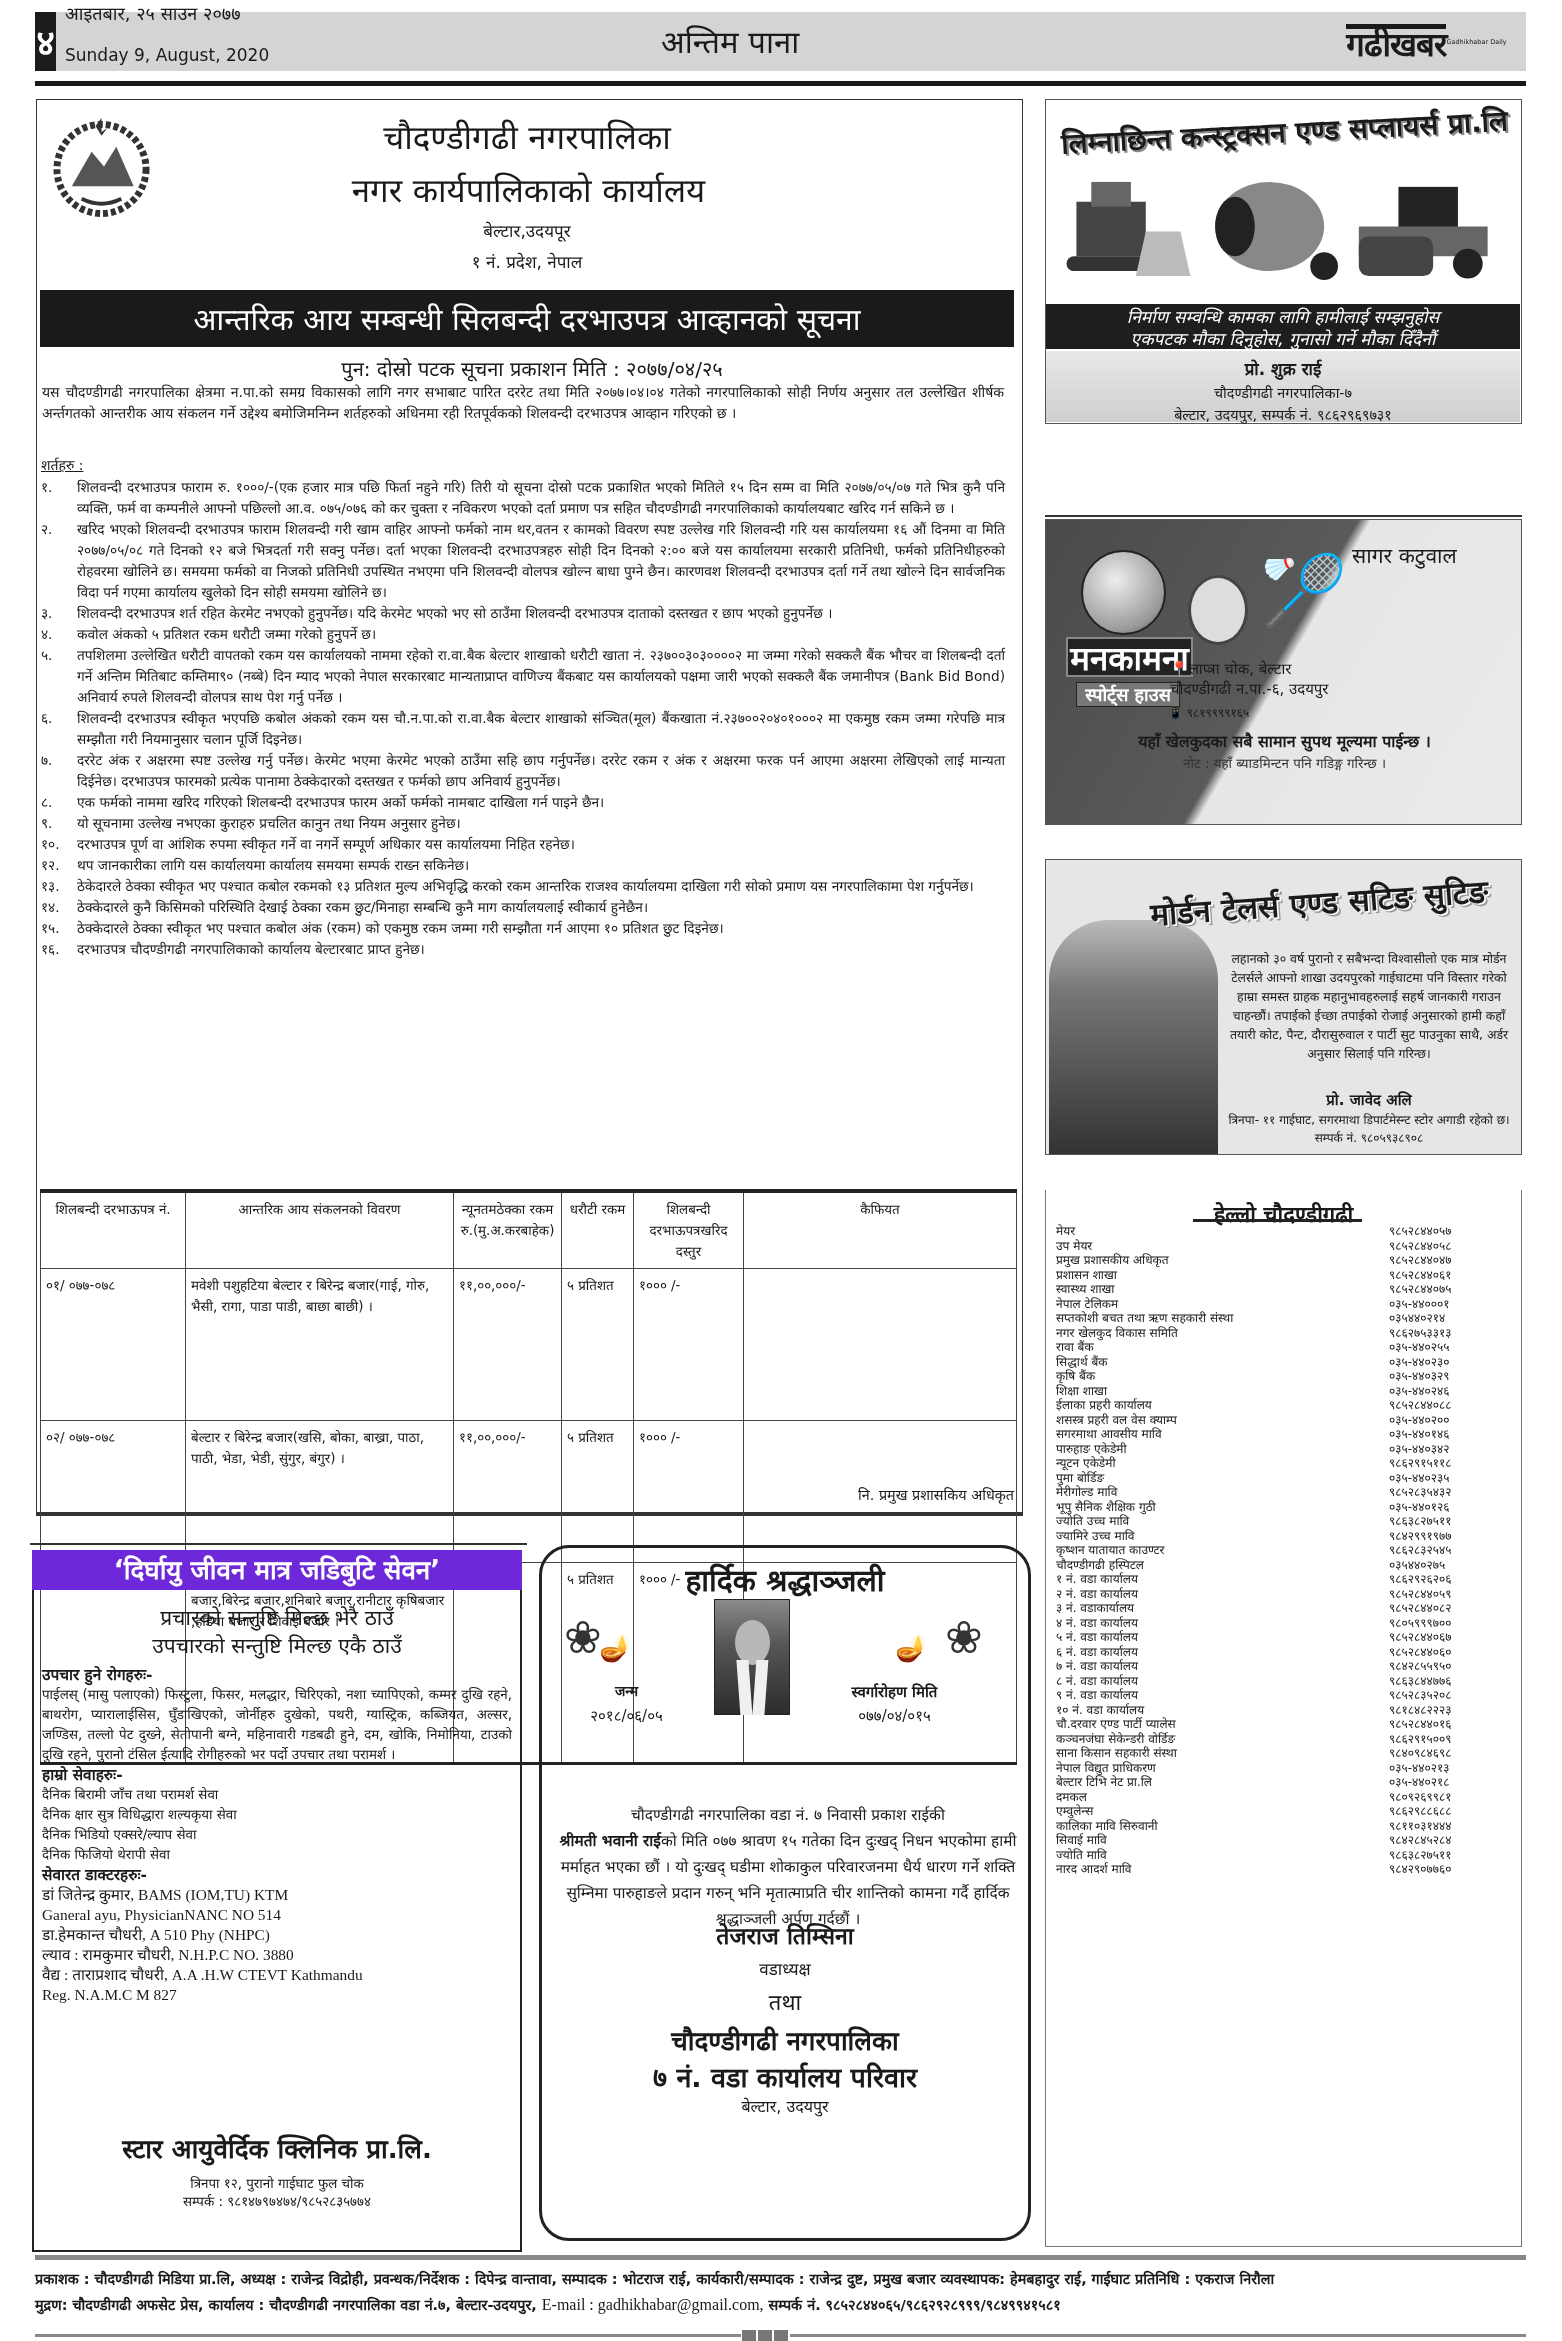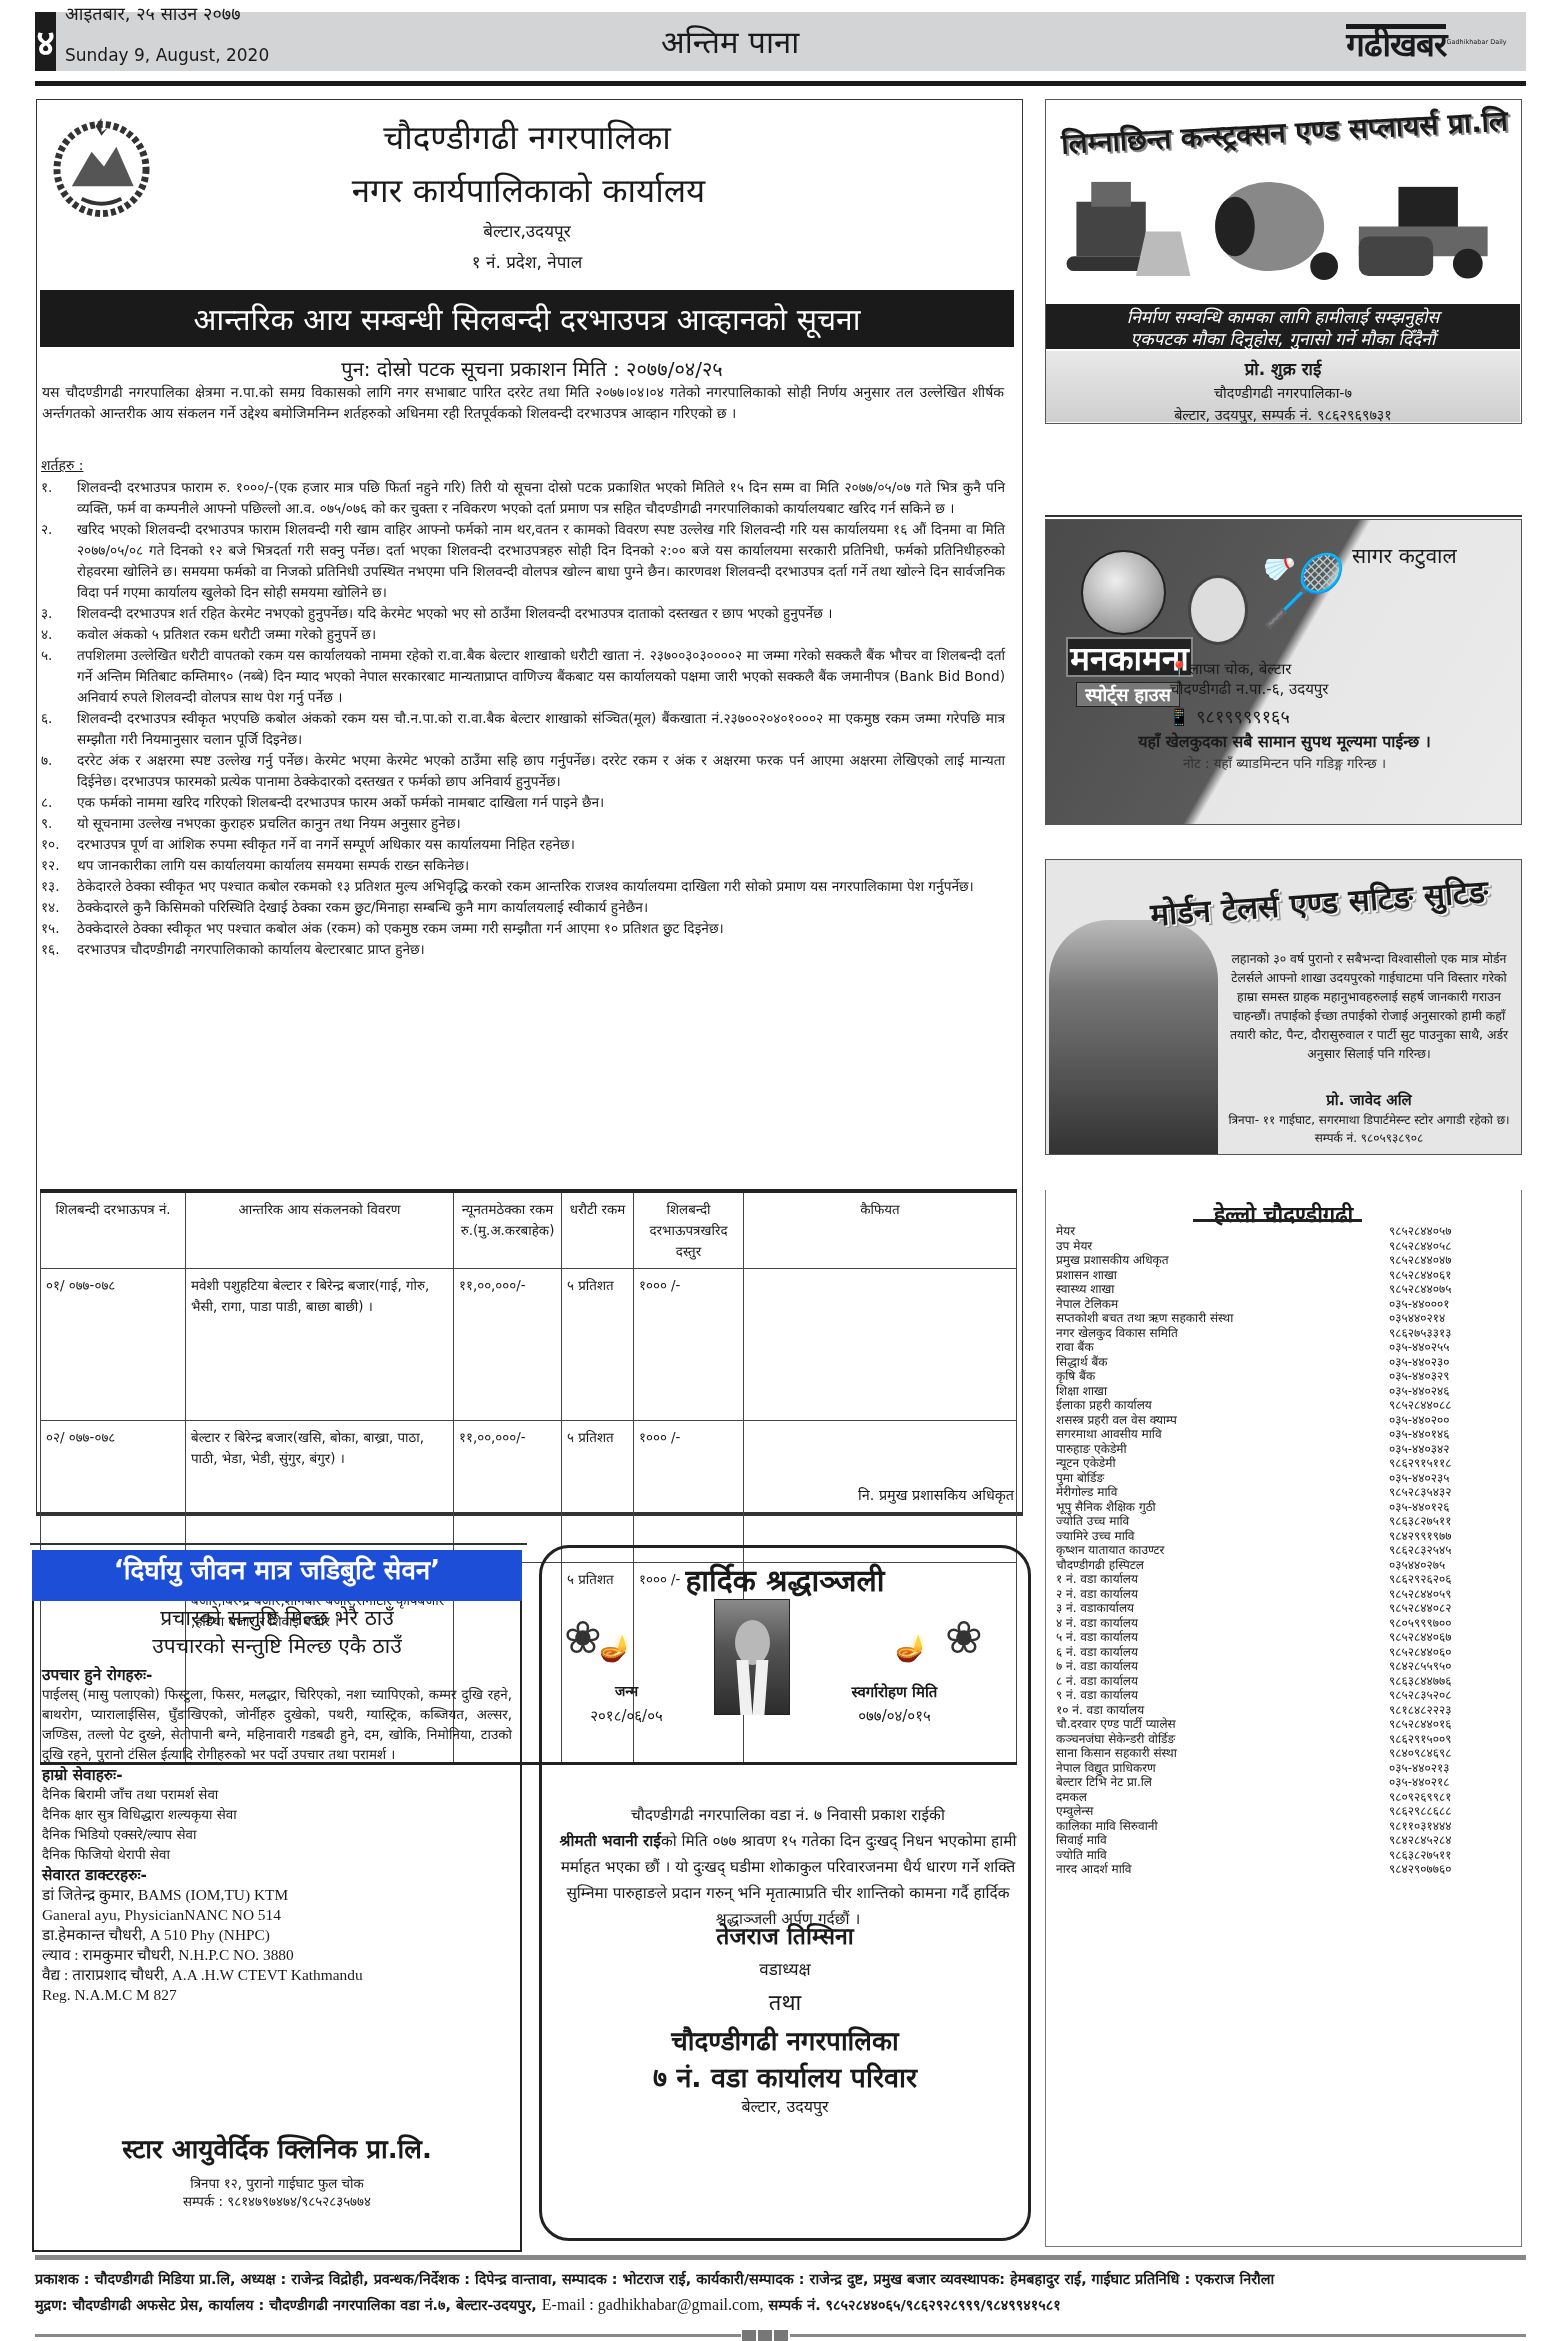--- a/index.html
+++ b/index.html
@@ -52,21 +52,21 @@
   #ad-construction-rule{left:1045px;top:515px;width:477px;height:1.5px;background:#333}
 
   #ad-sports{left:1045px;top:519px;width:477px;height:306px;background:linear-gradient(120deg,#4a4a4a 0%,#5a5a5a 48%,#e6e6e6 50%,#ebebeb 100%)}
   #ad-sports .brand{position:absolute;left:20px;top:117px;width:124px;height:40px;background:#222;color:#fff;font-size:33px;font-weight:bold;text-align:center;line-height:39px;border:2px solid #888;width:127px}
   #ad-sports .brand-sub{position:absolute;left:30px;top:162px;width:104px;height:25px;background:#777;color:#fff;font-size:18px;font-weight:bold;text-align:center;line-height:24px;border:1.5px solid #222}
   #ad-sports .ball{position:absolute;left:35px;top:30px;width:85px;height:85px;border-radius:50%;background:radial-gradient(circle at 40% 35%,#eee,#999 70%,#444);border:2px solid #222}
   #ad-sports .owner{position:absolute;left:306px;top:21px;font-size:21px}
   #ad-sports .shuttle{position:absolute;left:142px;top:55px;width:60px;height:70px;border-radius:50%;border:3px solid #444;background:#ddd}
   #ad-sports .player{position:absolute;left:214px;top:30px;font-size:70px;color:#444}
   #ad-sports .addr{position:absolute;left:124px;top:139px;font-size:15px;line-height:20px}
-  #ad-sports .phone{position:absolute;left:122px;top:184px;font-size:18px}
+  #ad-sports .phone{position:absolute;left:122px;top:184px;font-size:12px}
   #ad-sports .tag{position:absolute;left:0;top:210px;width:477px;text-align:center;font-size:16px;font-weight:bold}
   #ad-sports .note{position:absolute;left:0;top:234px;width:477px;text-align:center;font-size:13.4px;color:#333}
 
   #ad-tailors{left:1045px;top:859px;width:477px;height:296px;background:#e6e6e6}
   #ad-tailors .title{position:absolute;left:104px;top:20px;width:363px;font-size:31px;font-weight:bold;text-shadow:1.5px 1.5px 0 #fff,3px 3px 0 #999;transform:rotate(-4deg)}
   #ad-tailors .photo{position:absolute;left:2.5px;top:60px;width:169px;height:234px;background:linear-gradient(#bbb,#777 30%,#333);border-radius:60px 60px 0 0}
   #ad-tailors .body{position:absolute;left:174px;top:89px;width:298px;text-align:center;font-size:12.4px;line-height:19px}
   #ad-tailors .prop{position:absolute;left:174px;top:229px;width:298px;text-align:center;font-size:15px;font-weight:bold}
   #ad-tailors .addr{position:absolute;left:174px;top:251px;width:298px;text-align:center;font-size:12px;line-height:18px}
 
@@ -74,21 +74,21 @@
   #directory{left:1045px;top:1190px;width:477px;height:1057px;border:1.5px solid #777;border-top:none}
   #dir-title{left:1045px;top:1198px;width:477px;text-align:center;font-size:22px;font-weight:bold}
   #dir-rule{left:1193px;top:1219px;width:169px;height:2.5px;background:#222}
   #dir-list{left:1056px;top:1224px;width:457px;list-style:none;font-size:12px}
   #dir-list li{display:flex;justify-content:space-between;height:14.5px;line-height:14.5px}
   #dir-list li .name{flex:1}
   #dir-list li .phone{width:124px}
 
   
   #ad-clinic{left:32px;top:1550px;width:490px;height:702px;border:2px solid #222}
-  #clinic-head{left:32px;top:1550px;width:490px;height:51px;background:#1d4ed8;color:#fff;font-size:26px;font-weight:bold;text-align:center;line-height:41px}
+  #clinic-head{left:32px;top:1550px;width:490px;height:40px;background:#6d28d9;color:#fff;font-size:26px;font-weight:bold;text-align:center;line-height:41px}
   #clinic-tag1{left:32px;top:1603px;width:490px;text-align:center;font-size:21px}
   #clinic-tag2{left:32px;top:1631px;width:490px;text-align:center;font-size:21px}
   #clinic-body{left:42px;top:1665px;width:470px;font-size:13.4px;line-height:20px}
   #clinic-body .h{font-size:15.4px;font-weight:bold}
   #clinic-body .j{text-align:justify}
   #clinic-body .en{font-family:"Liberation Serif",serif;font-size:15.4px}
   #clinic-name{left:32px;top:2130px;width:490px;text-align:center;font-size:26px;font-weight:bold}
   #clinic-addr{left:32px;top:2175px;width:490px;text-align:center;font-size:13.4px;line-height:18px}
   #clinic-top-rule{left:30px;top:1543px;width:497px;height:1.5px;background:#333}
 

